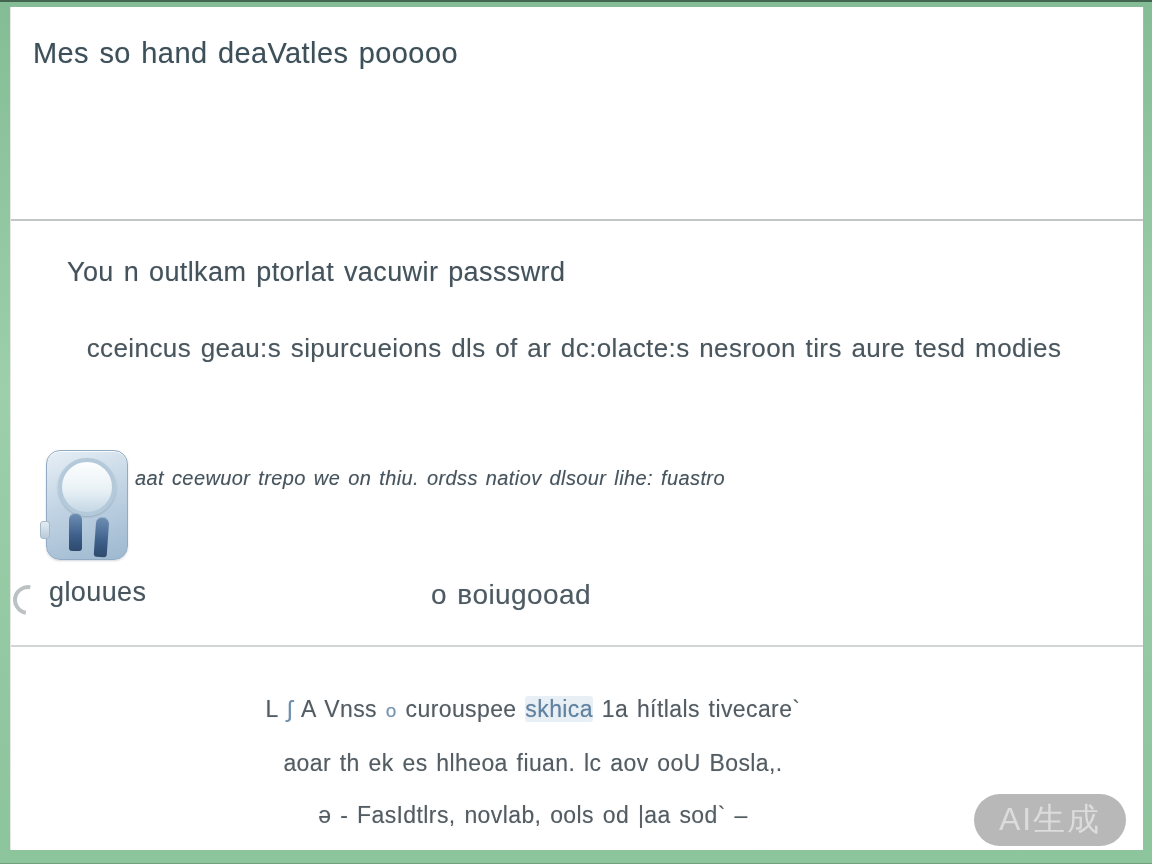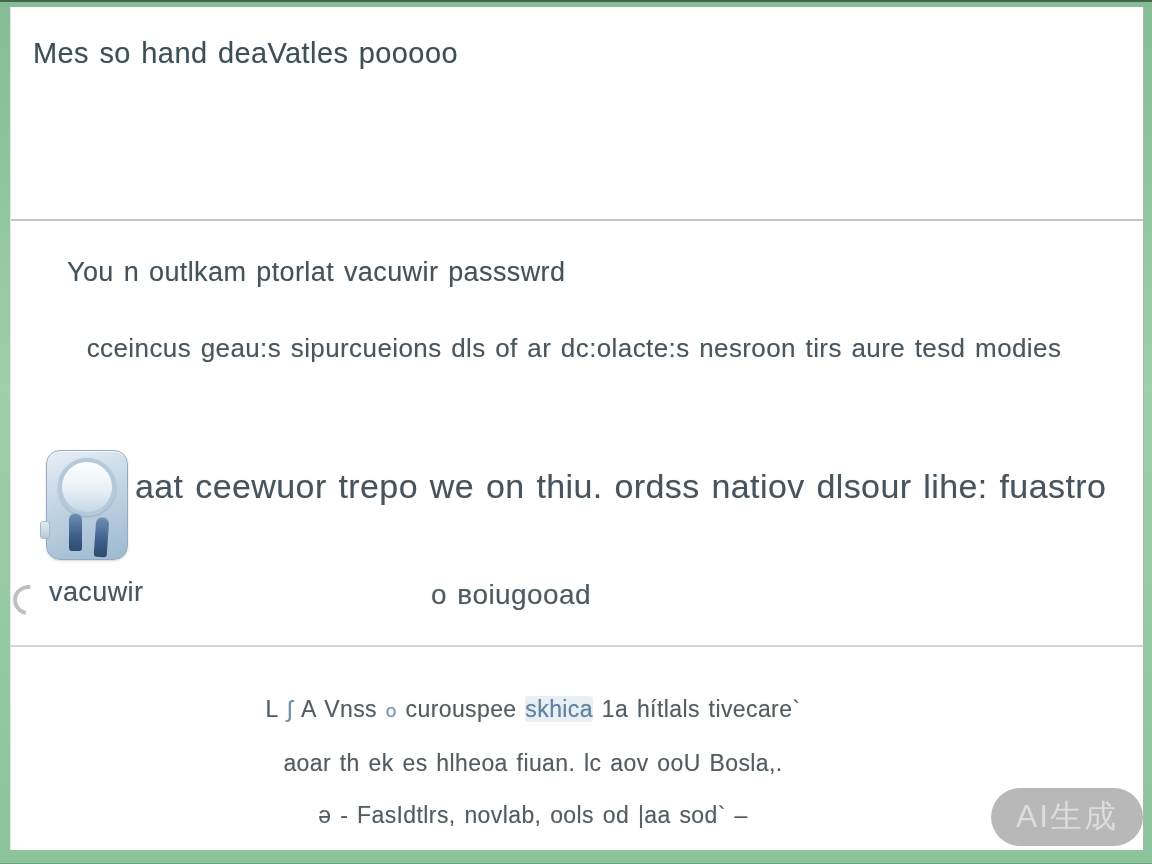--- a/index.html
+++ b/index.html
@@ -42,35 +42,35 @@
     position:absolute;width:13px;border-radius:6px 6px 3px 3px;
     background:linear-gradient(180deg,#6f8fb4 0%,#3d5f8a 60%,#2e4a6e 100%);
     box-shadow:inset 0 1px 0 rgba(255,255,255,.35);
   }
   .icon-fig-a{left:22px;top:62px;height:38px;}
   .icon-fig-b{left:48px;top:66px;height:40px;transform:rotate(4deg);}
   .icon-tab{
     position:absolute;left:-7px;top:70px;width:10px;height:18px;border-radius:3px;
     background:linear-gradient(180deg,#e3ecf3,#b9cad9);border:1px solid #a5bac9;
   }
-  .icon-note{position:absolute;left:124px;top:460px;font-size:34px;color:#47545d;white-space:nowrap;}
+  .icon-note{position:absolute;left:124px;top:460px;font-size:20px;color:#47545d;white-space:nowrap;font-style:italic;}
   .link-left{position:absolute;left:38px;top:570px;font-size:27px;color:#48555e;cursor:pointer;}
   .link-right{position:absolute;left:420px;top:572px;font-size:28px;color:#4d5a62;cursor:pointer;}
   .curve-mark{
     position:absolute;left:2px;top:578px;width:30px;height:30px;border-radius:50%;
     border:4px solid #99a1a6;border-right-color:transparent;border-bottom-color:transparent;
     transform:rotate(-35deg);opacity:.65;
   }
   .footer-block{position:absolute;left:22px;top:676px;width:1000px;font-size:23px;line-height:52px;color:#535c62;}
   .footer-line{white-space:nowrap;}
   .glyph-blue{color:#6d8fb0;}
   .tint-blue{color:#5f82a3;background:rgba(150,180,210,.22);border-radius:3px;}
   .small-blue{color:#7396b5;font-size:19px;}
   .ai-badge{
-    position:absolute;right:0;bottom:4px;width:152px;height:58px;border-radius:31px;
+    position:absolute;right:17px;bottom:4px;width:152px;height:52px;border-radius:31px;
     background:rgba(168,168,168,.82);
     display:flex;align-items:center;justify-content:center;
     font-size:32px;color:#dcdcdc;letter-spacing:2px;
   }
 </style>
 </head>
 <body>
 
 <div class="frame">
   <div class="page">
@@ -87,21 +87,21 @@
 
     <div class="icon-tile">
       <span class="icon-tab"></span>
       <span class="icon-lens"></span>
       <span class="icon-fig icon-fig-a"></span>
       <span class="icon-fig icon-fig-b"></span>
     </div>
     <div class="icon-note soft">aat ceewuor trepo we on thiu. ordss natiov dlsour lihe: fuastro</div>
 
     <div class="curve-mark"></div>
-    <div class="link-left soft">vacuwir</div>
+    <div class="link-left soft">glouues</div>
     <div class="link-right soft">o ʙoiugooad</div>
 
     <div class="divider divider-2"></div>
 
     <div class="footer-block soft">
       <div class="footer-line">
         <span>L </span>
         <span class="glyph-blue">∫</span>
         <span>A  Vnss </span>
         <span class="small-blue">o</span>

